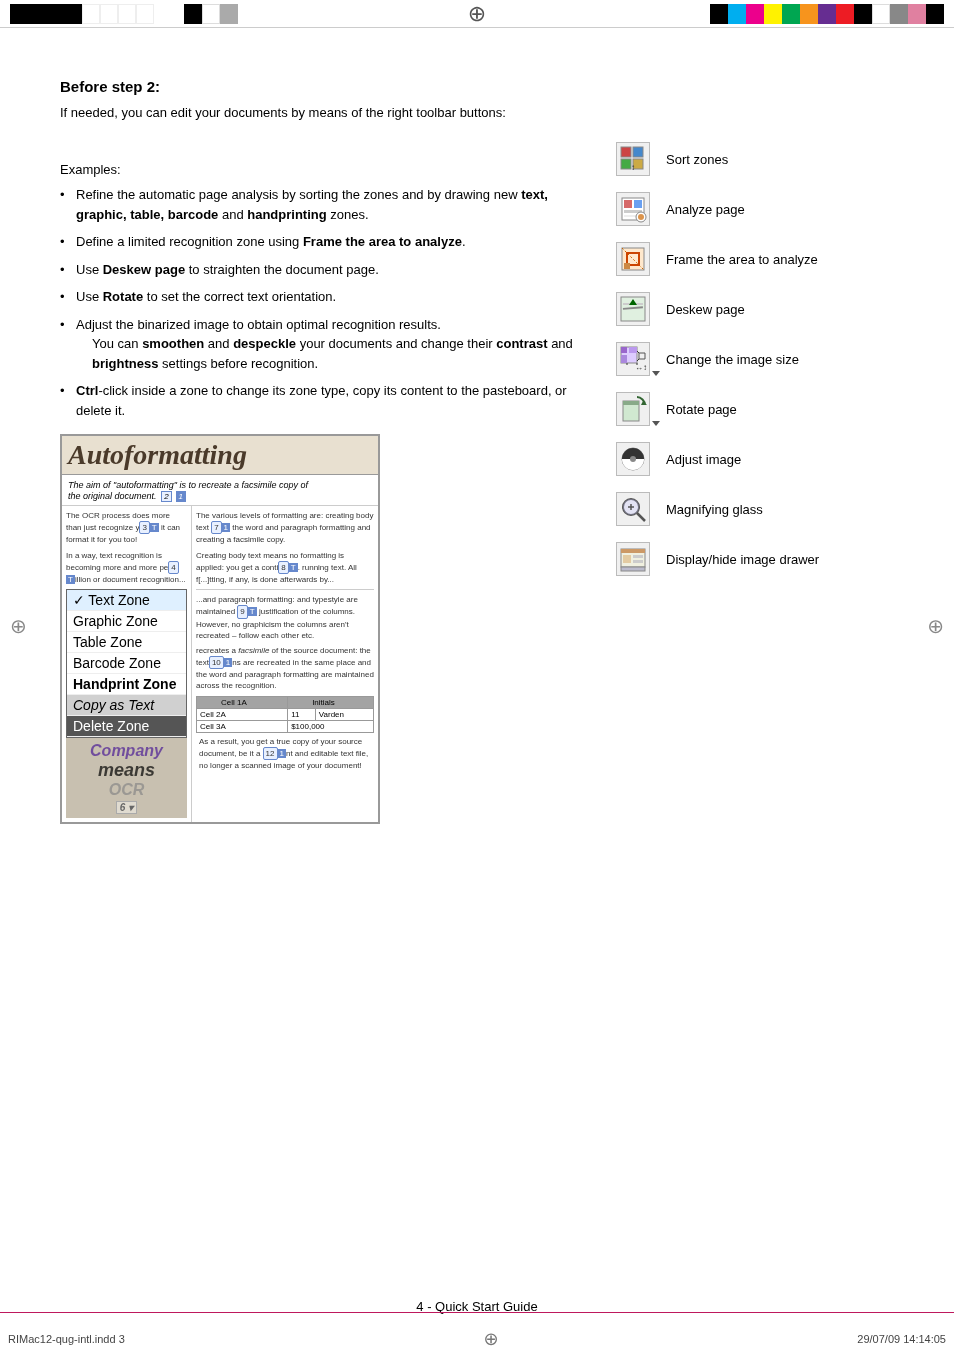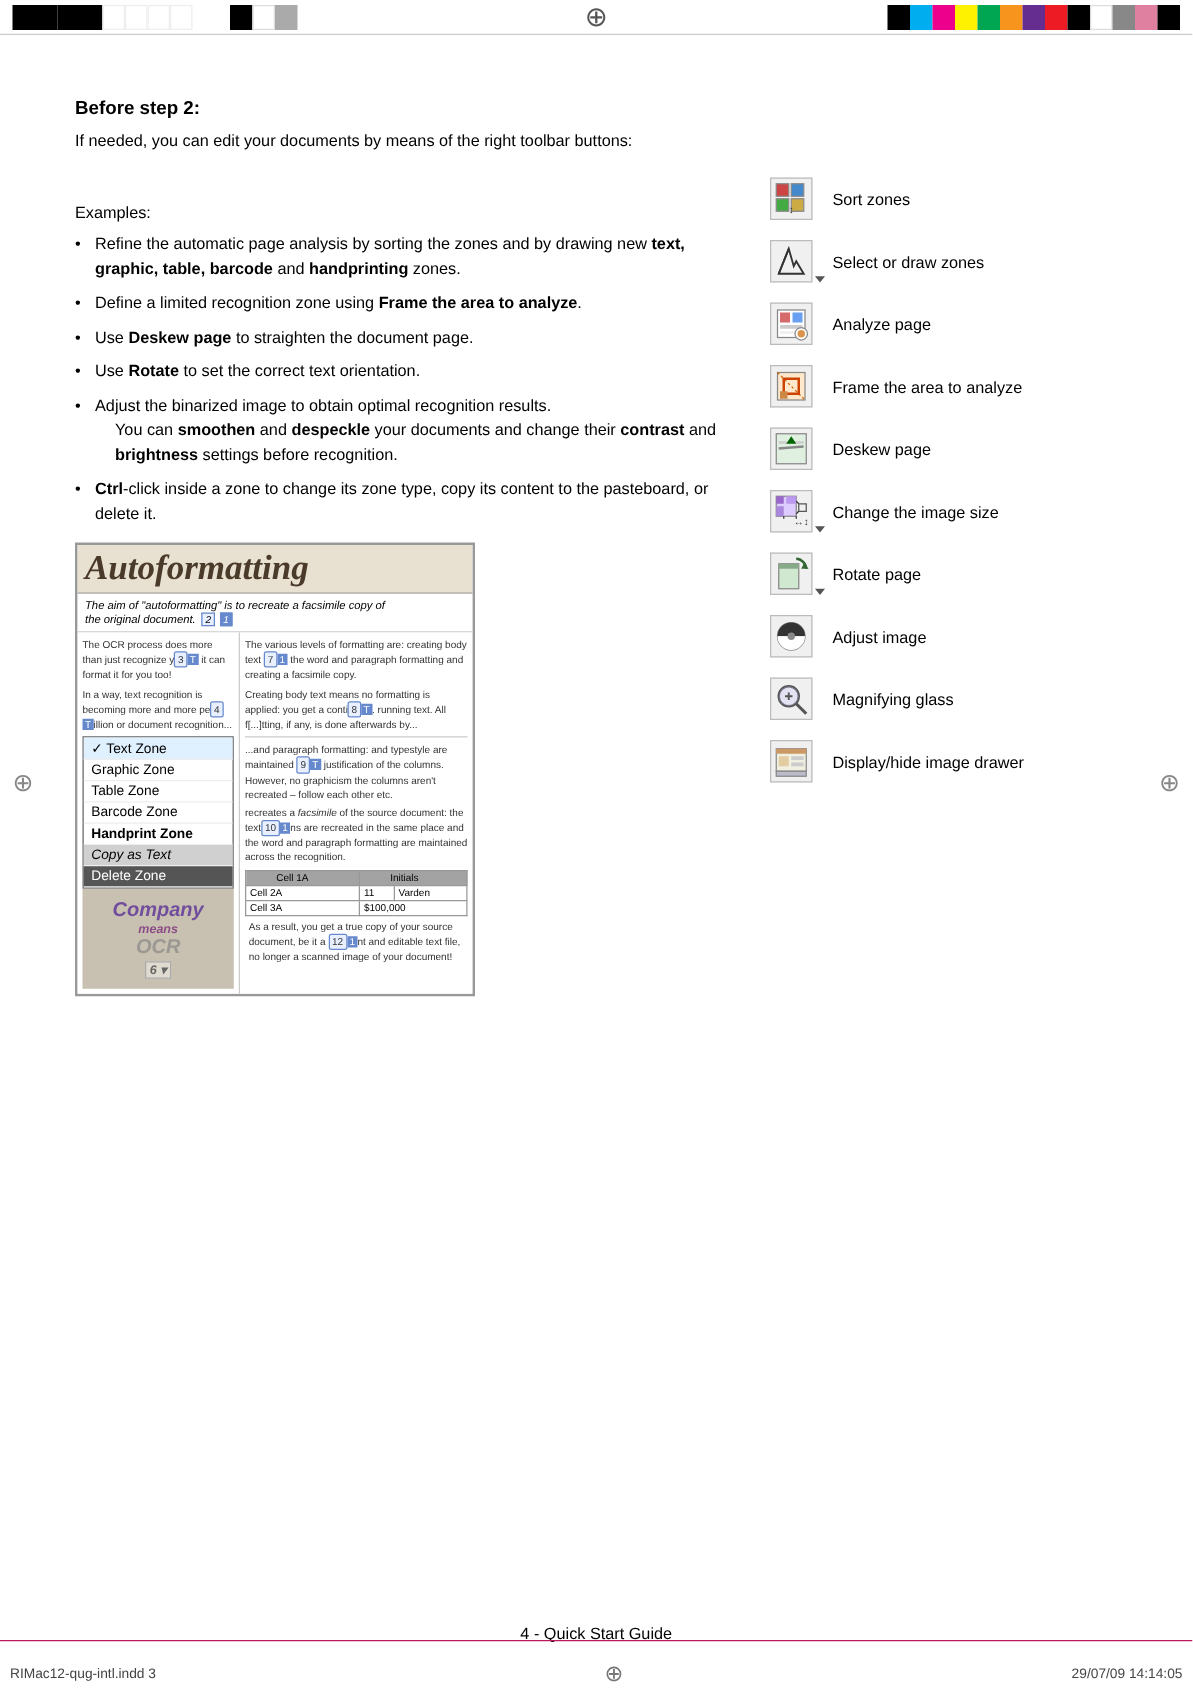--- a/index.html
+++ b/index.html
@@ -130,21 +130,21 @@
       margin-bottom: 4px;
     }
 
     .preview-menu {
       border: 1px solid #666;
       background: #fff;
       margin-top: 4px;
     }
     .preview-menu-item {
       padding: 2px 6px;
-      font-size: 11px;
+      font-size: 14px;
       border-bottom: 1px solid #eee;
     }
     .preview-menu-item.checked {
       background: #dff0ff;
     }
     .preview-menu-item.bold-item {
       font-weight: bold;
     }
     .preview-menu-item.gray-bg {
       background: #d0d0d0;
@@ -401,21 +401,21 @@
               <div class="preview-menu-item">Graphic Zone</div>
               <div class="preview-menu-item">Table Zone</div>
               <div class="preview-menu-item">Barcode Zone</div>
               <div class="preview-menu-item bold-item">Handprint Zone</div>
               <div class="preview-menu-item gray-bg">Copy as Text</div>
               <div class="preview-menu-item dark-bg">Delete Zone</div>
             </div>
 
             <div class="preview-company">
               <span style="font-size:16px; font-style:italic; font-weight:bold; color:#4c1d95; opacity:0.7;">Company</span>
-              <span style="font-size:10px; font-style:italic; font-weight:bold; color:#701a75; opacity:0.7;">means</span>
+              <span style="font-size:18px; font-style:italic; font-weight:bold; color:#000000; opacity:0.7;">means</span>
               <span style="font-size:16px; font-style:italic; font-weight:bold; color:#888; opacity:0.7;">OCR</span>
               <span style="font-size:10px; background:#e0dbd0; border:1px solid #aaa; padding:0 3px; margin-top:2px;">6 ▾</span>
             </div>
           </div>
 
           <div class="preview-right">
             <p class="preview-text">The various levels of formatting are: creating body text <span class="badge">7</span><span style="background:#6688cc;color:#fff;font-size:8px;padding:0 2px;">1</span> the word and paragraph formatting and creating a facsimile copy.</p>
             <p class="preview-text">Creating body text means no formatting is applied: you get a conti<span class="badge">8</span><span style="background:#6688cc;color:#fff;font-size:8px;padding:0 2px;">T</span>. running text. All f[...]tting, if any, is done afterwards by...</p>
 
             <hr class="separator-line">
@@ -457,32 +457,20 @@
               <rect x="14" y="2" width="10" height="10" fill="#4488cc" stroke="#888" stroke-width="1"></rect>
               <rect x="2" y="14" width="10" height="10" fill="#44aa44" stroke="#888" stroke-width="1"></rect>
               <rect x="14" y="14" width="10" height="10" fill="#ccaa44" stroke="#888" stroke-width="1"></rect>
               <text x="14" y="25" font-size="8" text-anchor="middle" fill="#333">↕</text>
             </svg>
           </div>
         </div>
         <span class="toolbar-label">Sort zones</span>
       </div>
 
-      <div class="toolbar-item-wrapper">
-        <div class="icon-container">
-          <div class="icon-img">
-            <svg width="28" height="28" viewBox="0 0 28 28">
-              <path d="M4 24 L12 4 L16 18 L18 14 L24 24 Z" fill="none" stroke="#333" stroke-width="1.5"></path>
-              <path d="M4 24 L12 4" stroke="#333" stroke-width="1.5"></path>
-            </svg>
-          </div>
-          <div class="arrow-down-small"></div>
-        </div>
-        <span class="toolbar-label">Select or draw zones</span>
-      </div>
 
       <div class="toolbar-item-wrapper">
         <div class="icon-container">
           <div class="icon-img">
             <svg width="28" height="28" viewBox="0 0 28 28">
               <rect x="3" y="3" width="22" height="22" fill="#fff" stroke="#888" stroke-width="1"></rect>
               <rect x="5" y="5" width="8" height="8" fill="#cc4444" opacity="0.8"></rect>
               <rect x="15" y="5" width="8" height="8" fill="#4488ee" opacity="0.8"></rect>
               <rect x="5" y="15" width="18" height="3" fill="#ccc"></rect>
               <rect x="5" y="20" width="18" height="2" fill="#eee"></rect>

